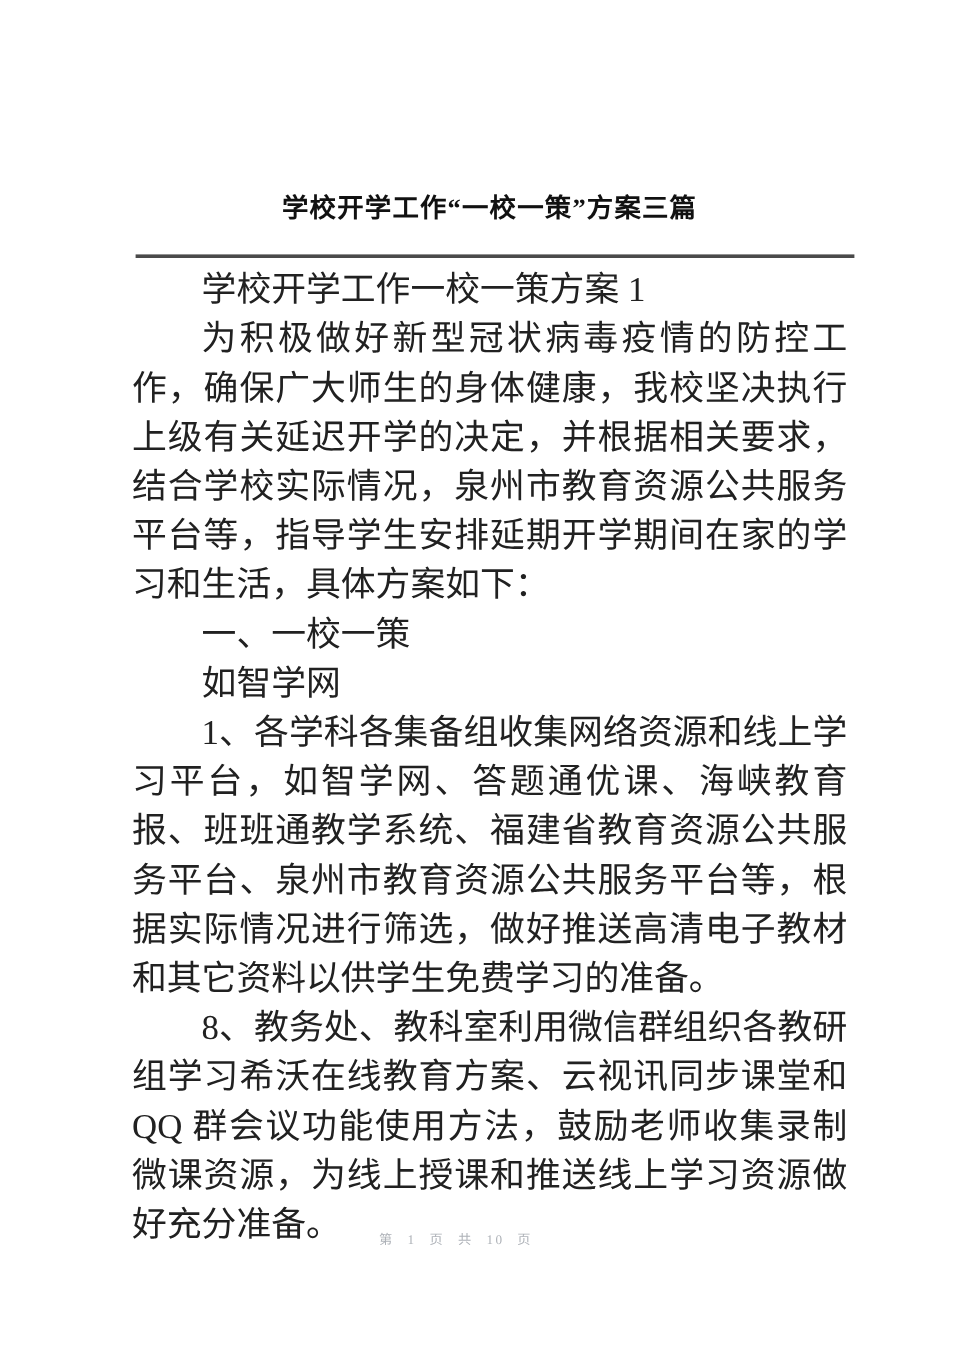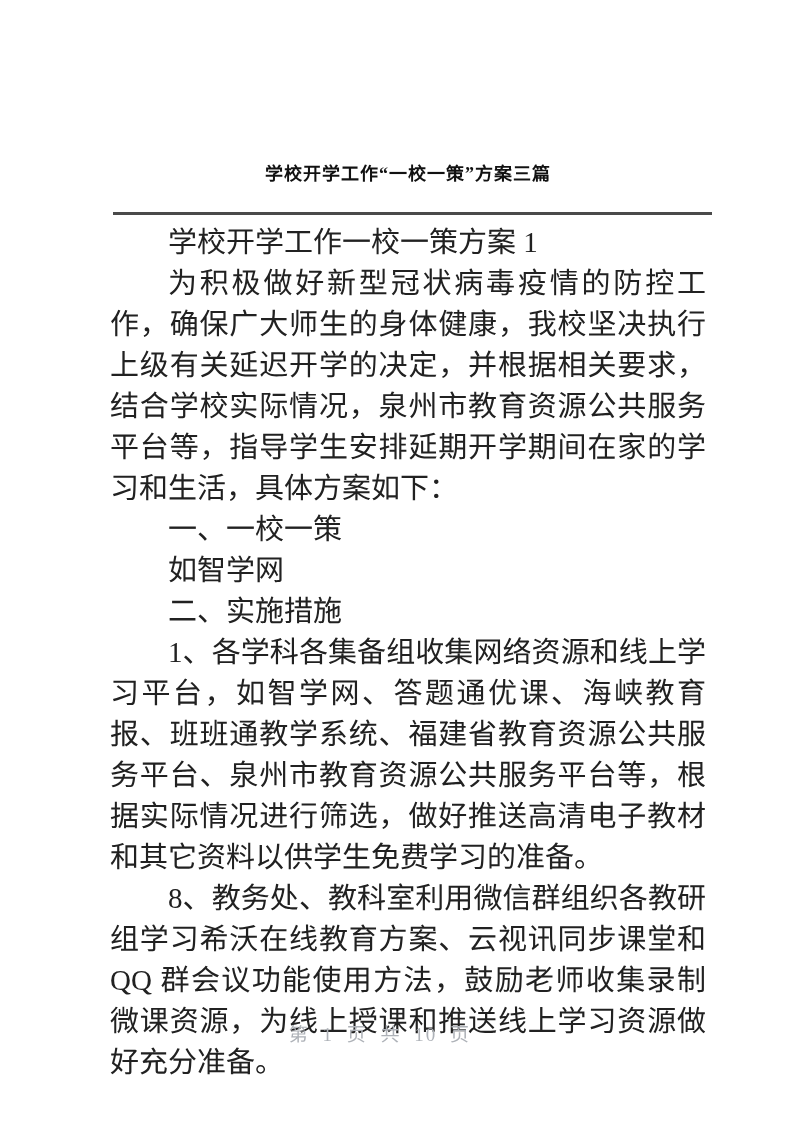--- a/index.html
+++ b/index.html
@@ -21,21 +21,21 @@
     background: var(--page_bg);
     overflow: hidden;
     font-family: "Liberation Serif", "DejaVu Serif", serif;
   }
   .doc-title {
     position: absolute;
     top: 158px;
     left: 110px;
     width: 596px;
     text-align: center;
-    font-size: 18px;
+    font-size: 22px;
     line-height: 32px;
     font-weight: bold;
     letter-spacing: 1px;
     color: var(--title_color);
     white-space: nowrap;
   }
   .title-rule {
     position: absolute;
     top: 212px;
     left: 113px;
@@ -58,41 +58,40 @@
     margin: 0;
     padding: 0;
     text-indent: 2em;
   }
   .page-footer {
     position: absolute;
     top: 1025px;
     left: 0;
     width: 760px;
     text-align: center;
-    font-size: 19px;
+    font-size: 11px;
     line-height: 19px;
     letter-spacing: 2px;
     word-spacing: 6px;
     color: var(--footer_color);
   }
 </style>
 </head>
 <body>
 
 <div class="page">
 
   <div class="doc-title">学校开学工作“一校一策”方案三篇</div>
 
   <div class="title-rule"></div>
 
   <div class="doc-body">
     <p>学校开学工作一校一策方案 1</p>
     <p>为积极做好新型冠状病毒疫情的防控工作，确保广大师生的身体健康，我校坚决执行上级有关延迟开学的决定，并根据相关要求，结合学校实际情况，泉州市教育资源公共服务平台等，指导学生安排延期开学期间在家的学习和生活，具体方案如下：</p>
     <p>一、一校一策</p>
     <p>如智学网</p>
-    <p>二、实施措施</p>
     <p>1、各学科各集备组收集网络资源和线上学习平台，如智学网、答题通优课、海峡教育报、班班通教学系统、福建省教育资源公共服务平台、泉州市教育资源公共服务平台等，根据实际情况进行筛选，做好推送高清电子教材和其它资料以供学生免费学习的准备。</p>
     <p>8、教务处、教科室利用微信群组织各教研组学习希沃在线教育方案、云视讯同步课堂和 QQ 群会议功能使用方法，鼓励老师收集录制微课资源，为线上授课和推送线上学习资源做好充分准备。</p>
   </div>
 
   <div class="page-footer">第 1 页 共 10 页</div>
 
 </div>
 
 </body></html>

